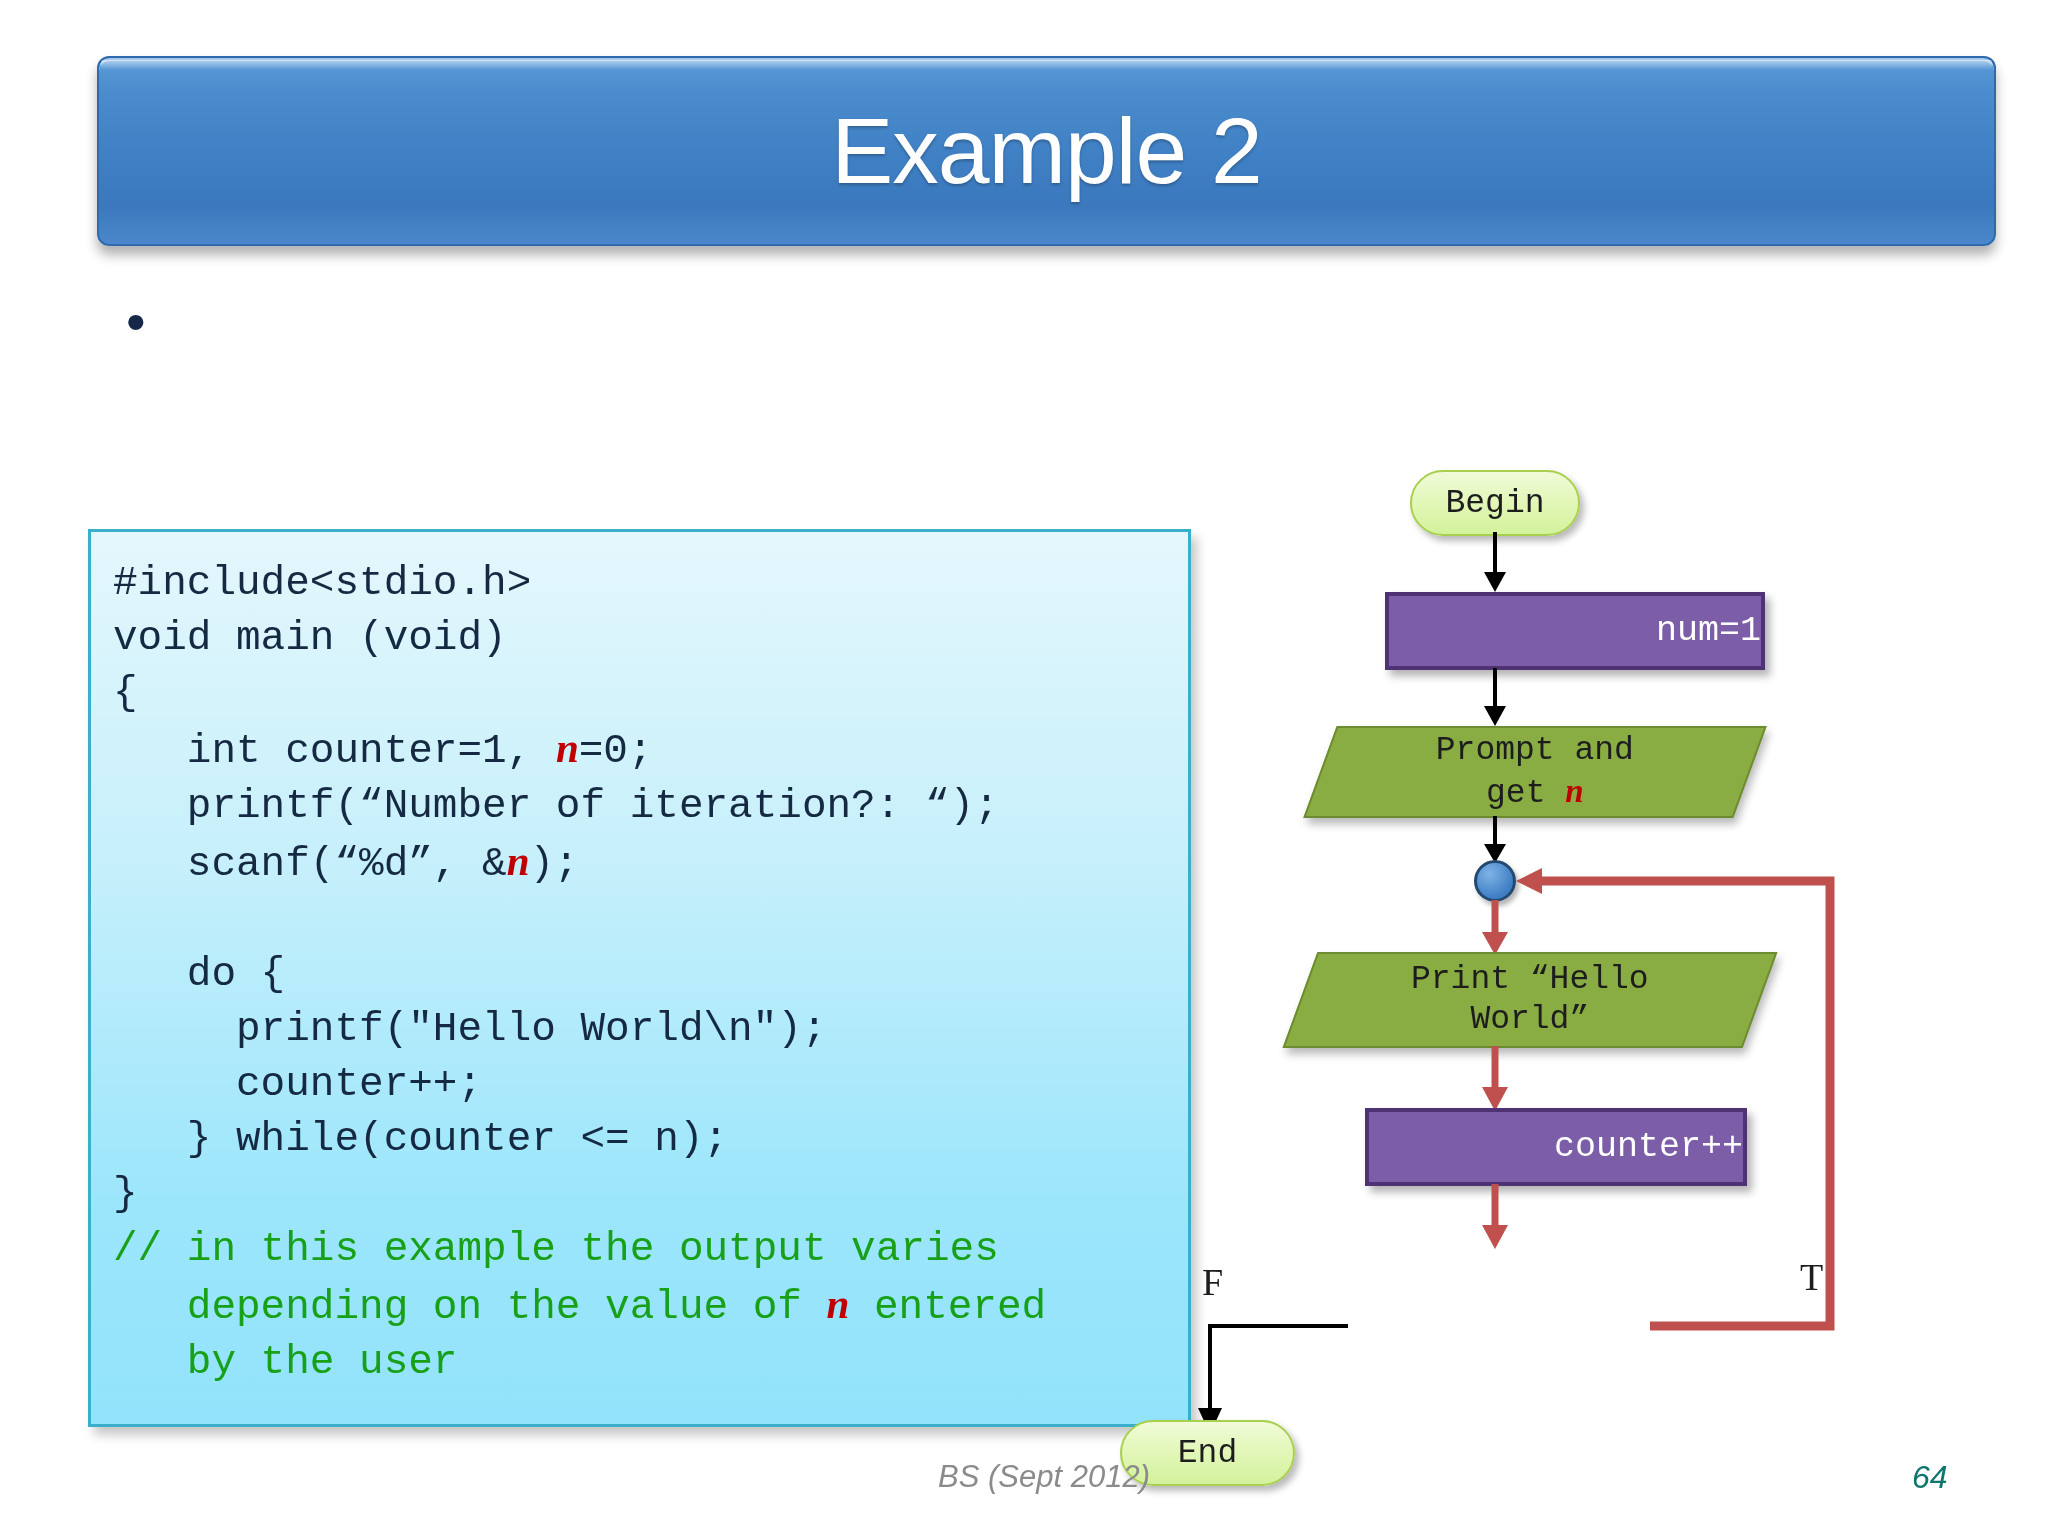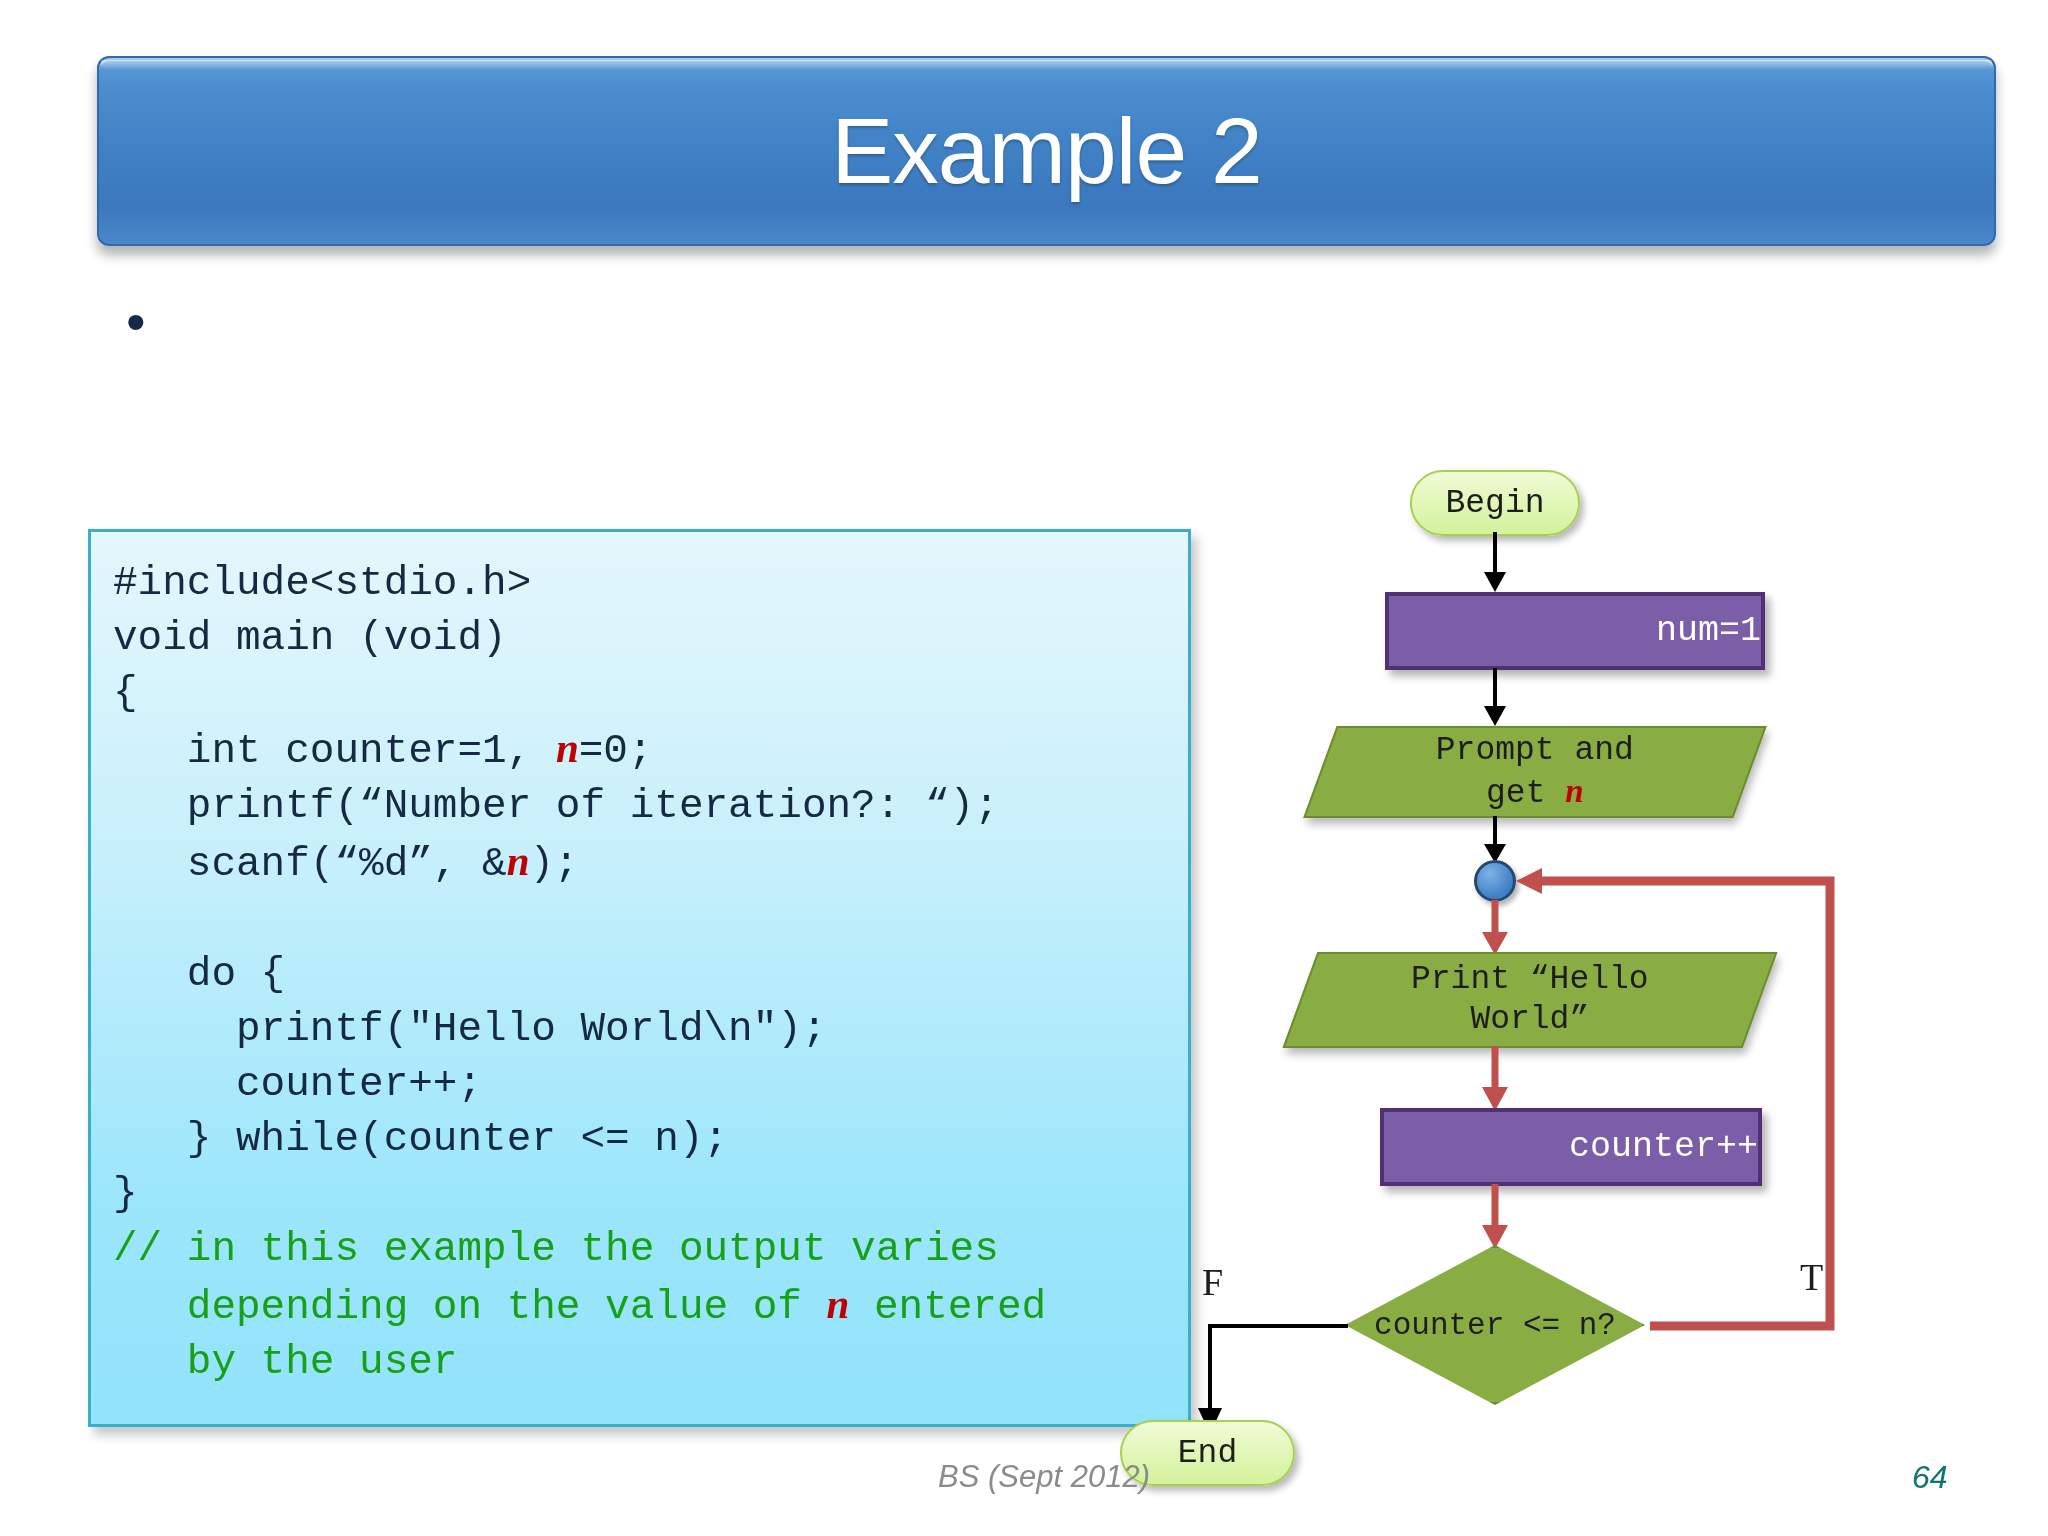--- a/index.html
+++ b/index.html
@@ -196,32 +196,29 @@
       <span style="display: block;">Print “Hello</span>
       <span>World”</span>
     </span>
   </div>
 
   <svg class="edge" style="left:284px;top:576px;width:42px;height:66px;" viewBox="0 0 42 66">
     <line x1="21" y1="0" x2="21" y2="46" stroke="#c0504d" stroke-width="7"></line>
     <polygon points="21,65 8,41 34,41" fill="#c0504d"></polygon>
   </svg>
 
-  <div class="fnode proc" style="left:190px;top:638px;width:382px;height:78px;">
+  <div class="fnode proc" style="left:175px;top:638px;width:382px;height:78px;">
     <span>counter++</span>
   </div>
 
   <svg class="edge" style="left:284px;top:714px;width:42px;height:66px;" viewBox="0 0 42 66">
     <line x1="21" y1="0" x2="21" y2="46" stroke="#c0504d" stroke-width="7"></line>
     <polygon points="21,65 8,41 34,41" fill="#c0504d"></polygon>
   </svg>
 
-  <div class="fnode dec" style="left:155px;top:775px;">
-    <span>counter &lt;= n?</span>
-  </div>
 
   <svg class="edge" style="left:-10px;top:838px;width:180px;height:130px;" viewBox="0 0 180 130">
     <path d="M168 18 L30 18 L30 104" stroke="#000" stroke-width="4" fill="none"></path>
     <polygon points="30,126 18,100 42,100" fill="#000"></polygon>
   </svg>
   <span class="lbl" style="left:12px;top:790px;">F</span>
 
   <svg class="edge" style="left:300px;top:395px;width:500px;height:470px;" viewBox="0 0 500 470">
     <path d="M160 461 L340 461 L340 16 L48 16" stroke="#c0504d" stroke-width="9" fill="none"></path>
     <polygon points="26,16 52,3 52,29" fill="#c0504d"></polygon>

